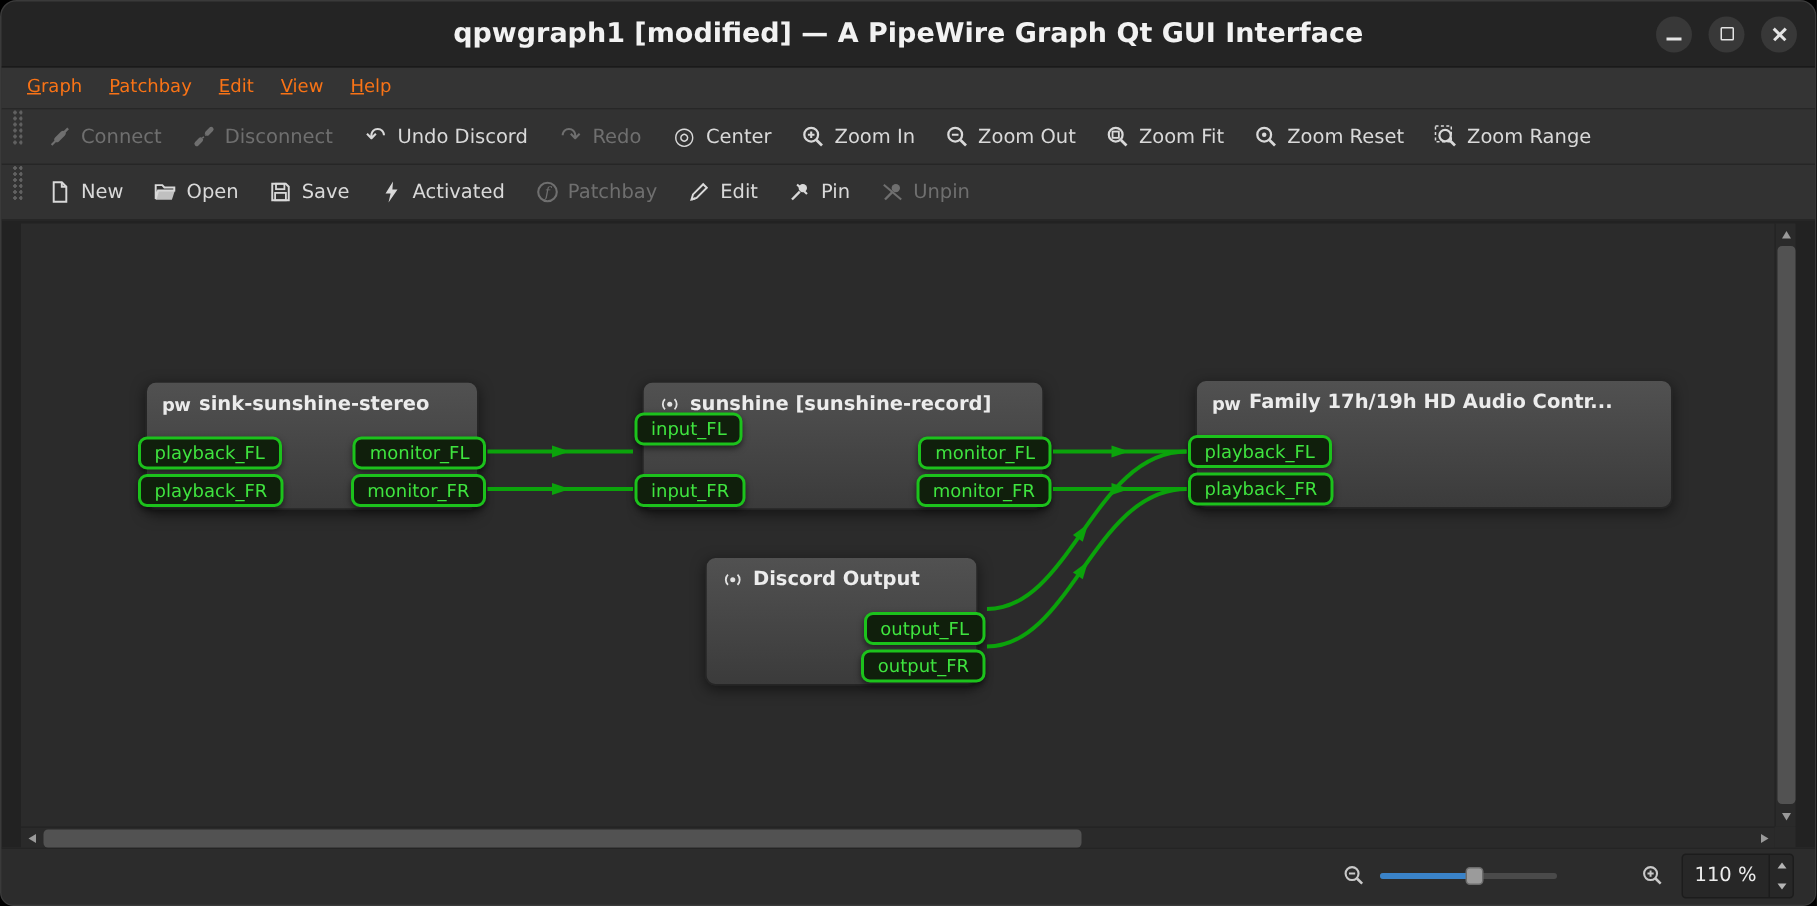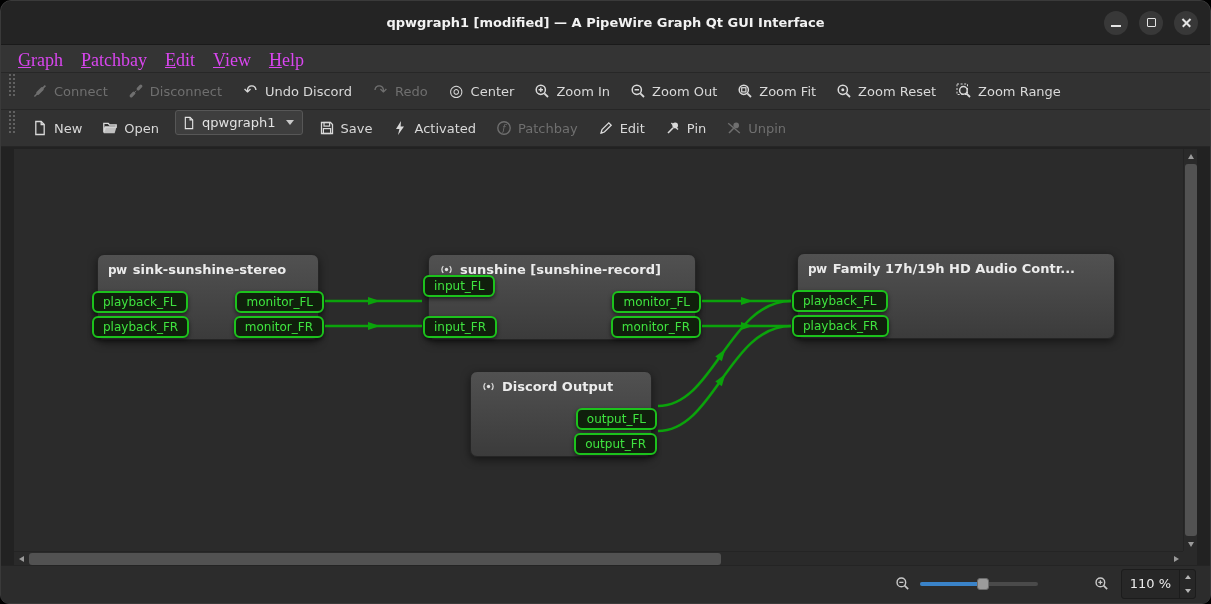--- a/index.html
+++ b/index.html
@@ -3,32 +3,32 @@
 <meta charset="utf-8">
 <style>
   * { margin:0; padding:0; box-sizing:border-box; }
   html,body { width:1211px; height:604px; background:#000; font-family:"DejaVu Sans","Liberation Sans",sans-serif; }
   .window { width:1211px; height:604px; background:#2c2c2c; border-radius:11px 11px 9px 9px; overflow:hidden;
             display:flex; flex-direction:column; border:1px solid #3a3a3a; }
 
   
   .titlebar { height:44px; background:#242424; border-bottom:1px solid #1a1a1a; position:relative;
               display:flex; align-items:center; justify-content:center; flex:0 0 auto; }
-  .title { color:#f2f2f2; font-size:13px; font-weight:bold; }
+  .title { color:#f2f2f2; font-size:18px; font-weight:bold; }
   .win-controls { position:absolute; right:12px; top:0; height:100%; display:flex; align-items:center; gap:11px; }
   .winbtn { width:24px; height:24px; border-radius:50%; background:#383838; display:flex; align-items:center; justify-content:center; cursor:pointer; }
   .g-min { width:10px; height:2px; background:#e4e4e4; margin-top:6px; }
   .g-max { width:9px; height:9px; border:1.4px solid #e4e4e4; border-radius:1px; }
   .g-close { position:relative; width:11px; height:11px; }
   .g-close::before,.g-close::after { content:""; position:absolute; left:0; top:5px; width:11px; height:1.6px; background:#e4e4e4; }
   .g-close::before { transform:rotate(45deg); } .g-close::after { transform:rotate(-45deg); }
 
   
   .menubar { height:28px; background:#343434; border-bottom:1px solid #272727; display:flex; align-items:stretch; padding-left:8px; flex:0 0 auto; }
-  .menu-item { display:inline-block; color:#d946ef; font-size:18px; padding:5px 9px; cursor:pointer;font-family:Liberation Serif, serif; }
+  .menu-item { display:inline-block; color:#f97316; font-size:12px; padding:5px 9px; cursor:pointer; }
   .menu-item::first-letter { text-decoration:underline; }
 
   
   .toolbar { height:37px; background:#323232; border-bottom:1px solid #262626; display:flex; gap:4px; padding:0 6px; flex:0 0 auto; }
   .grip { width:7px; height:24px; margin:0 5px 0 1px;
           background-image:radial-gradient(#616161 1px, transparent 1.4px); background-size:4px 4px; cursor:grab; }
   .tbtn { display:flex; align-items:center; gap:6px; padding:4px 8px; background:transparent; border:none;
           color:#d9d9d9; font-size:13px; font-family:inherit; cursor:pointer; border-radius:3px; white-space:nowrap; }
   .tbtn.disabled { color:#6f6f6f; }
   .svgicon { width:16px; height:16px; display:block; }
@@ -204,28 +204,20 @@
     </button>
 
     <button class="tbtn">
       <svg class="svgicon" viewBox="0 0 16 16">
         <path d="M1.8 3.4 h4.4 l1.4 1.6 h6.6 v2 H3.4 l-1.6 5.6 z" fill="none" stroke="currentColor" stroke-width="1.3"></path>
         <path d="M3.4 7 h11.2 l-2 6.2 H1.8 z" fill="currentColor" opacity="0.85"></path>
       </svg>
       <span>Open</span>
     </button>
 
-    <div class="combo">
-      <svg class="svgicon" style="width:14px;height:14px" viewBox="0 0 16 16">
-        <path d="M3.8 1.5 h5.4 l3 3 v10 h-8.4 z" fill="none" stroke="currentColor" stroke-width="1.3"></path>
-        <path d="M9.2 1.5 v3 h3" fill="none" stroke="currentColor" stroke-width="1.3"></path>
-      </svg>
-      <span>qpwgraph1</span>
-      <span class="tri-down"></span>
-    </div>
 
     <button class="tbtn">
       <svg class="svgicon" viewBox="0 0 16 16">
         <path d="M2.5 2.5 h9 l2 2 v9 h-11 z" fill="none" stroke="currentColor" stroke-width="1.3"></path>
         <rect x="5" y="2.5" width="5.6" height="3.6" fill="none" stroke="currentColor" stroke-width="1.2"></rect>
         <rect x="4.4" y="8.6" width="7.2" height="4.9" fill="none" stroke="currentColor" stroke-width="1.2"></rect>
       </svg>
       <span>Save</span>
     </button>
 

